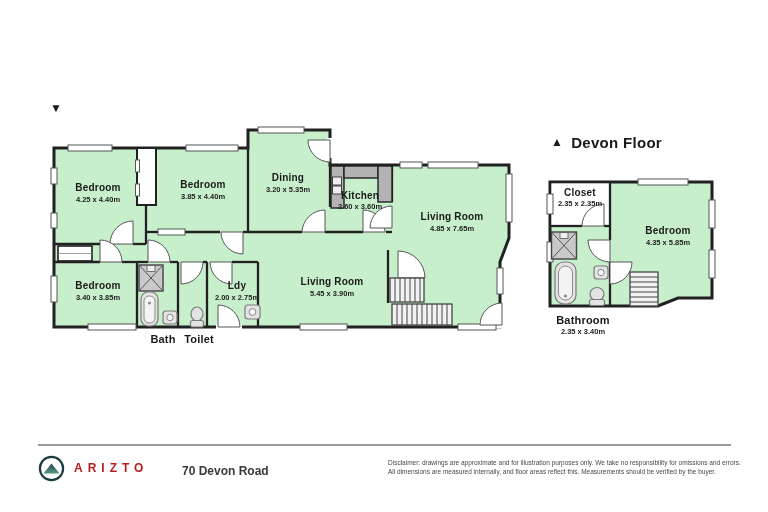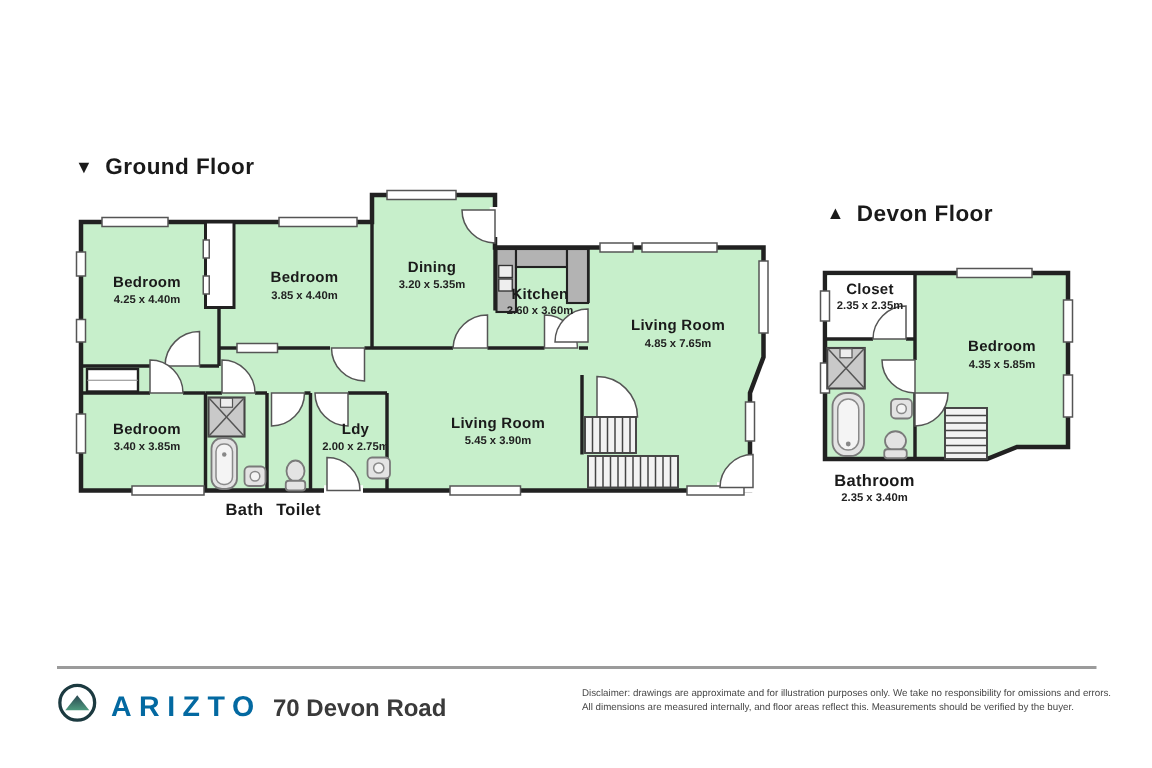--- a/index.html
+++ b/index.html
@@ -22,32 +22,31 @@
   .door{fill:#ffffff;stroke:#555;stroke-width:1;}
   .gap{fill:#ffffff;stroke:none;}
   .fix{fill:#e3e3e3;stroke:#7a7a7a;stroke-width:1.2;}
   .fix2{fill:#f4f4f4;stroke:#8a8a8a;stroke-width:1;}
   .cnt{fill:#b3b3b3;stroke:#222;stroke-width:1.4;}
   .stair{fill:#f2f2f2;stroke:#444;stroke-width:1.3;}
   .tread{stroke:#444;stroke-width:1;}
   
   .footer-line{position:absolute;left:38px;top:444px;width:693px;height:1.5px;background:#9b9b9b;}
   .logo{position:absolute;left:38px;top:455px;width:27px;height:27px;}
-  .brand{position:absolute;left:74px;top:461px;font-size:19px;font-weight:700;
-         letter-spacing:5px;color:#0369a1;}
-  .address{position:absolute;left:182px;top:464px;font-size:16px;font-weight:600;color:#3a3a3a;}
+  .brand{position:absolute;left:74px;top:461px;font-size:12px;font-weight:700;
+         letter-spacing:5px;color:#b91c1c;}
+  .address{position:absolute;left:182px;top:464px;font-size:12px;font-weight:600;color:#3a3a3a;}
   .disclaimer{position:absolute;left:388px;top:458px;color:#474747;}
   .disclaimer div{font-size:6.5px;line-height:1.45;white-space:nowrap;}
 </style>
 </head>
 <body>
 
 <div class="floor-title" style="left:50px;top:103px;">
   <span class="tri">▼</span>
-  <span>Ground Floor</span>
 </div>
 <div class="floor-title" style="left:551px;top:134px;">
   <span class="tri">▲</span>
   <span>Devon Floor</span>
 </div>
 
 <svg class="plan-canvas" width="768" height="512" viewBox="0 0 768 512">
 
   <g>
 

